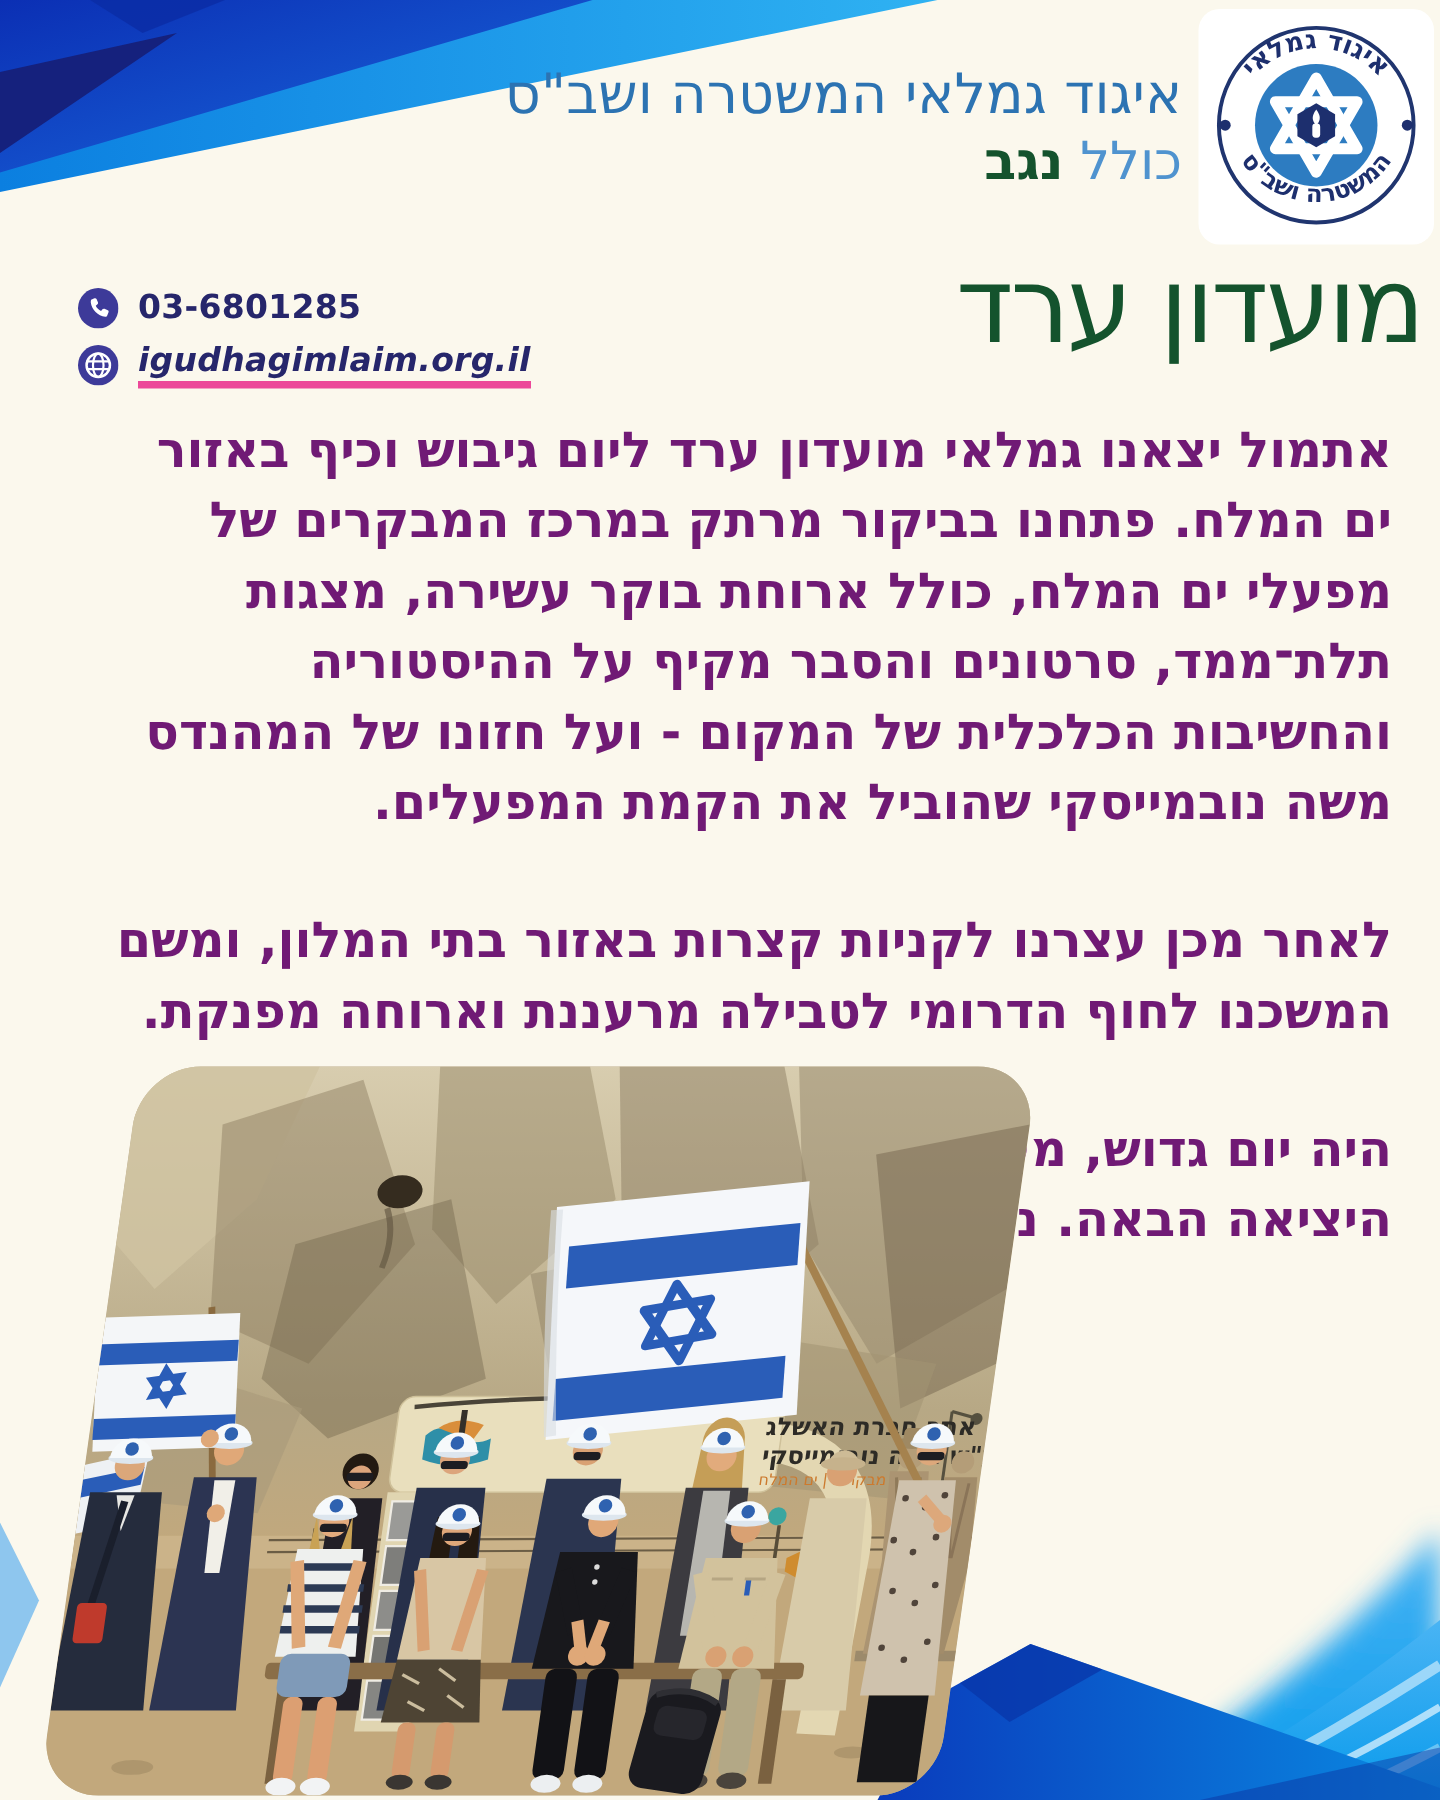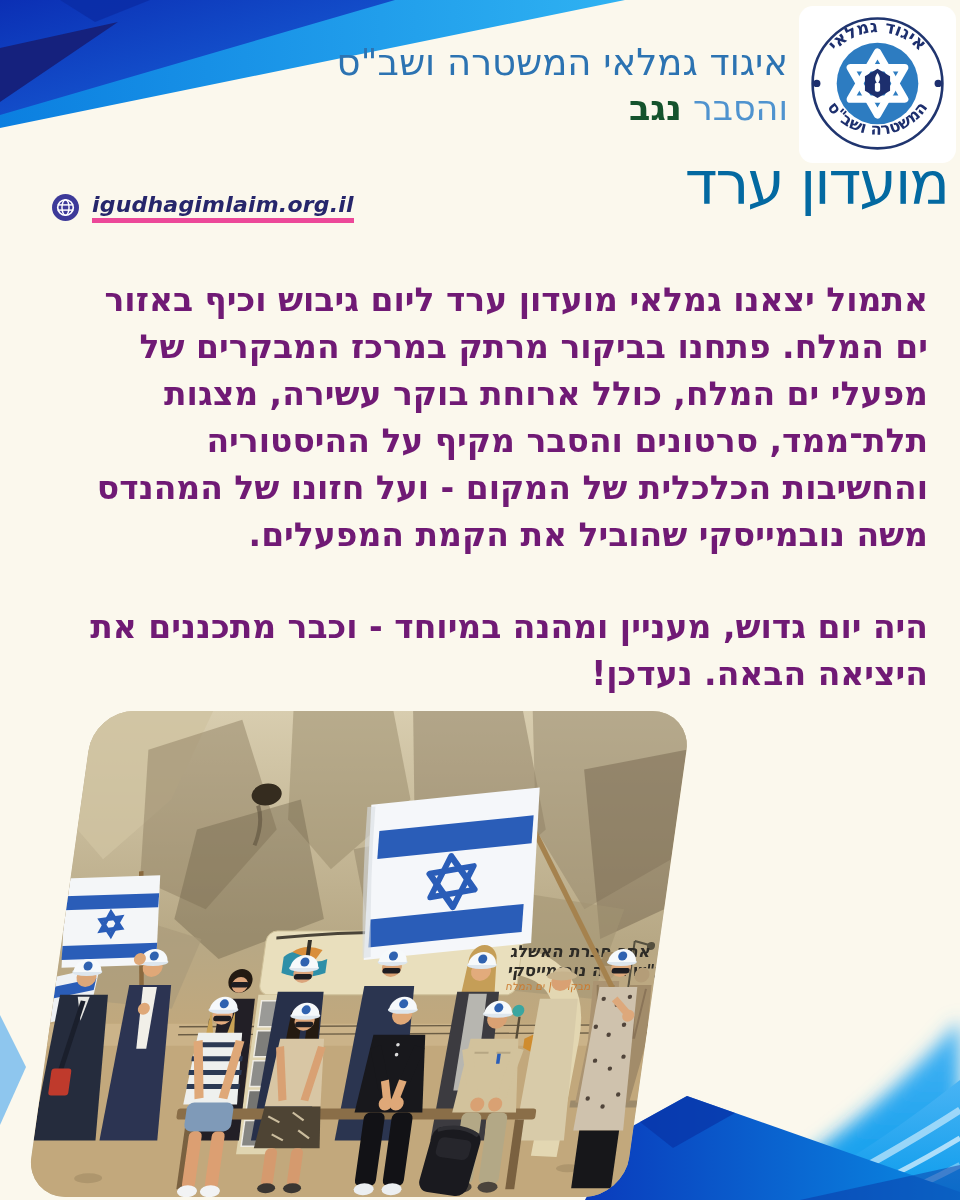--- a/index.html
+++ b/index.html
@@ -14,22 +14,22 @@
   .header-text{position:absolute;top:40px;right:172px;text-align:right;direction:rtl;z-index:3;
         font-family:"DejaVu Serif","DejaVu Sans",sans-serif;}
   .org-name{font-size:37px;color:#2c73b2;line-height:46px;}
   .branch-line{font-size:35px;line-height:44px;}
   .branch-prefix{color:#4f93cf;}
   .branch-name{color:#14532d;font-weight:bold;}
   .contact{position:absolute;left:52px;top:192px;direction:ltr;z-index:3;}
   .contact-row{display:flex;align-items:center;gap:13px;margin-bottom:9px;}
   .contact-row .txt{font-size:22px;font-weight:bold;color:#26266b;letter-spacing:.2px;}
   .website .txt{border-bottom:5px solid #ec4899;padding-bottom:1px;font-style:italic;}
-  .page-title{position:absolute;top:150px;right:12px;direction:rtl;color:#0369a1;
-        font-size:60px;letter-spacing:-2px;line-height:1.1;z-index:3;}
+  .page-title{position:absolute;top:166px;right:12px;direction:rtl;color:#14532d;
+        font-size:70px;letter-spacing:-2px;line-height:1.1;z-index:3;}
   .body-text{position:absolute;top:276px;right:32px;width:852px;direction:rtl;text-align:right;
         color:#701a75;font-weight:bold;font-size:33px;line-height:47px;z-index:3;}
   .body-text p{margin:0 0 45px 0;}
   .photo-frame{position:absolute;left:88px;top:704px;width:612px;height:500px;
         transform:skewX(-8deg);transform-origin:0 0;border-radius:46px;padding:7px;
         background:linear-gradient(155deg,#aederror 0%,#6fb0e4 0%,#4e95d4 55%,#8cc2ec 100%);z-index:4;}
   .photo-inner{width:598px;height:486px;border-radius:40px;overflow:hidden;background:#bfb091;}
 </style>
 </head>
 <body>
@@ -103,42 +103,50 @@
       </g>
       <polygon points="75,60 87,67 87,81 75,88 63,81 63,67" fill="#1d2f6e"></polygon>
       <path d="M75,64 c3,4 3,7 0,10 c-3,-3 -3,-6 0,-10 Z" fill="#ffffff"></path>
       <rect x="72.5" y="73" width="5" height="9" rx="2" fill="#ffffff"></rect>
     </svg>
   </div>
 
   <div class="header-text">
     <div class="org-name">איגוד גמלאי המשטרה ושב"ס</div>
     <div class="branch-line">
-      <span class="branch-prefix">והסבר</span>
+      <span class="branch-prefix">כולל</span>
       <span class="branch-name">נגב</span>
     </div>
   </div>
 
   <div class="contact">
+    <div class="contact-row">
+      <svg width="27" height="27" viewBox="0 0 26 26">
+        <circle cx="13" cy="13" r="13" fill="#3d3a99"></circle>
+        <path d="M8.4,7.6 l2.2,-1 c.5,-.2 1.1,0 1.3,.5 l.9,2.1 c.2,.5 .1,1 -.3,1.3 l-1.1,.9 c.7,1.5 1.9,2.7 3.4,3.4 l.9,-1.1 c.3,-.4 .9,-.5 1.3,-.3 l2.1,.9 c.5,.2 .7,.8 .5,1.3 l-.9,2.2 c-.2,.5 -.7,.8 -1.2,.7 c-4.8,-.6 -8.6,-4.4 -9.3,-9.2 c-.1,-.6 .1,-1.2 .2,-1.7 Z" fill="#ffffff"></path>
+      </svg>
+      <span class="txt">03-6801285</span>
+    </div>
     <div class="contact-row website">
       <svg width="27" height="27" viewBox="0 0 26 26">
         <circle cx="13" cy="13" r="13" fill="#3d3a99"></circle>
         <circle cx="13" cy="13" r="7.5" fill="none" stroke="#fff" stroke-width="1.6"></circle>
         <ellipse cx="13" cy="13" rx="3.4" ry="7.5" fill="none" stroke="#fff" stroke-width="1.4"></ellipse>
         <line x1="5.5" y1="10.5" x2="20.5" y2="10.5" stroke="#fff" stroke-width="1.4"></line>
         <line x1="5.5" y1="15.5" x2="20.5" y2="15.5" stroke="#fff" stroke-width="1.4"></line>
       </svg>
       <span class="txt">igudhagimlaim.org.il</span>
     </div>
   </div>
 
   <div class="page-title">מועדון ערד</div>
 
   <div class="body-text">
     <p>אתמול יצאנו גמלאי מועדון ערד ליום גיבוש וכיף באזור ים המלח. פתחנו בביקור מרתק במרכז המבקרים של מפעלי ים המלח, כולל ארוחת בוקר עשירה, מצגות תלת־ממד, סרטונים והסבר מקיף על ההיסטוריה והחשיבות הכלכלית של המקום - ועל חזונו של המהנדס משה נובמייסקי שהוביל את הקמת המפעלים.</p>
+    <p>לאחר מכן עצרנו לקניות קצרות באזור בתי המלון, ומשם המשכנו לחוף הדרומי לטבילה מרעננת וארוחה מפנקת.</p>
     <p>היה יום גדוש, מעניין ומהנה במיוחד - וכבר מתכננים את היציאה הבאה. נעדכן!</p>
   </div>
 
   <div class="photo-frame">
     <div class="photo-inner">
       <svg viewBox="0 0 600 490" width="598" height="486" preserveAspectRatio="xMidYMid slice">
         <defs>
           <linearGradient id="cliffG" x1="0" y1="0" x2="0" y2="1">
             <stop offset="0" stop-color="#d8cdaf"></stop>
               <stop offset="0.7" stop-color="#b7a885"></stop>

